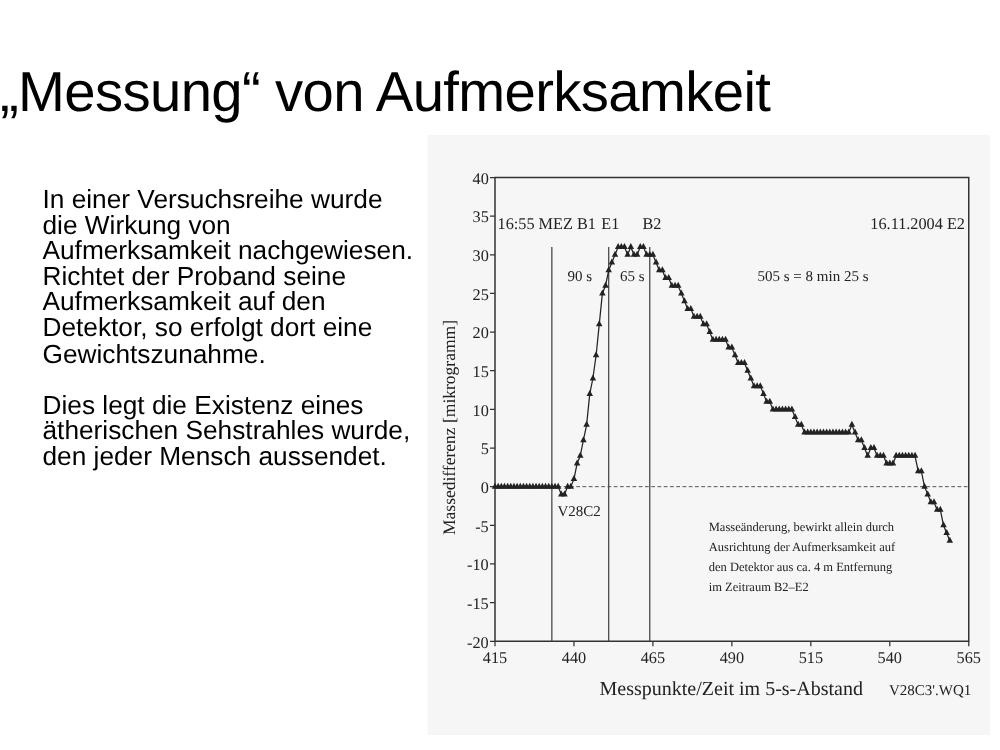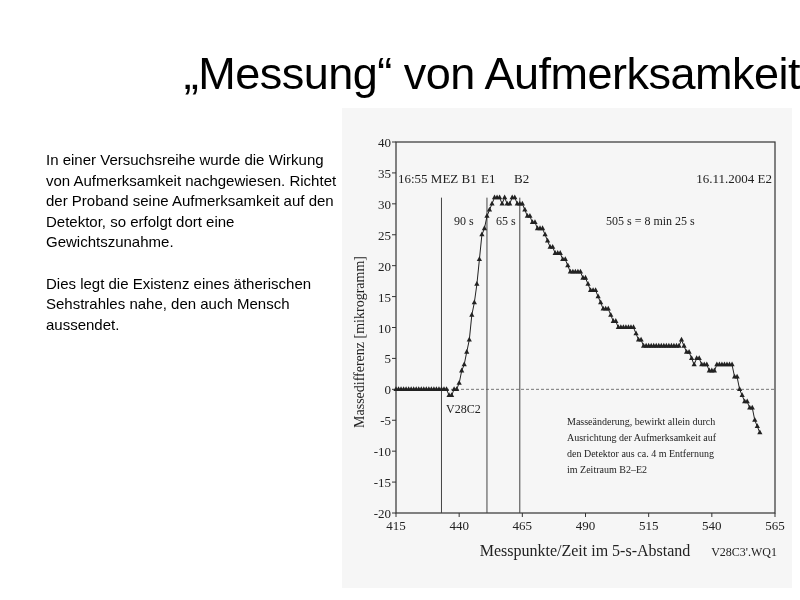--- a/index.html
+++ b/index.html
@@ -1,31 +1,31 @@
 <!DOCTYPE html>
 <html><head>
 <meta charset="utf-8">
 <style>
   html, body { margin:0; padding:0; }
   body { width:800px; height:600px; background:#ffffff; position:relative; overflow:hidden; font-family:"Liberation Sans", sans-serif; color:#000; }
-  .title { position:absolute; left:0; top:48px; width:800px; text-align:right; font-size:45px; font-weight:normal; letter-spacing:-0.5px; }
-  .body-text { position:absolute; left:46px; top:150px; width:300px; font-size:15px; line-height:20.6px; }
+  .title { position:absolute; left:0; top:48px; width:800px; text-align:left; font-size:45px; font-weight:normal; letter-spacing:-0.5px; }
+  .body-text { position:absolute; left:34px; top:150px; width:300px; font-size:21px; line-height:20.6px; }
   .body-text p { margin:0 0 20.6px 0; }
   .scan { position:absolute; left:342px; top:108px; width:450px; height:480px; background:#f6f6f6; }
   .chart { position:absolute; left:342px; top:108px; width:458px; height:492px; }
   .chart text { font-family:"Liberation Serif", serif; fill:#222; }
 </style>
 </head>
 <body>
 
 <div class="title">„Messung“ von Aufmerksamkeit</div>
 
 <div class="body-text">
   <p>In einer Versuchsreihe wurde die Wirkung von Aufmerksamkeit nachgewiesen. Richtet der Proband seine Aufmerksamkeit auf den Detektor, so erfolgt dort eine Gewichtszunahme.</p>
-  <p>Dies legt die Existenz eines ätherischen Sehstrahles nahe, den auch Mensch aussendet.</p>
+  <p>Dies legt die Existenz eines ätherischen Sehstrahles wurde, den jeder Mensch aussendet.</p>
 </div>
 
 <div class="scan"></div>
 
 <svg class="chart" width="458" height="492" viewBox="342 108 458 492" xmlns="http://www.w3.org/2000/svg">
   <g>
     <rect x="396" y="142" width="379" height="371" fill="none" stroke="#333" stroke-width="1.2"></rect>
   </g>
   <g id="yticks">
       <line x1="392" x2="396" y1="142" y2="142" stroke="#333" stroke-width="1"></line>

